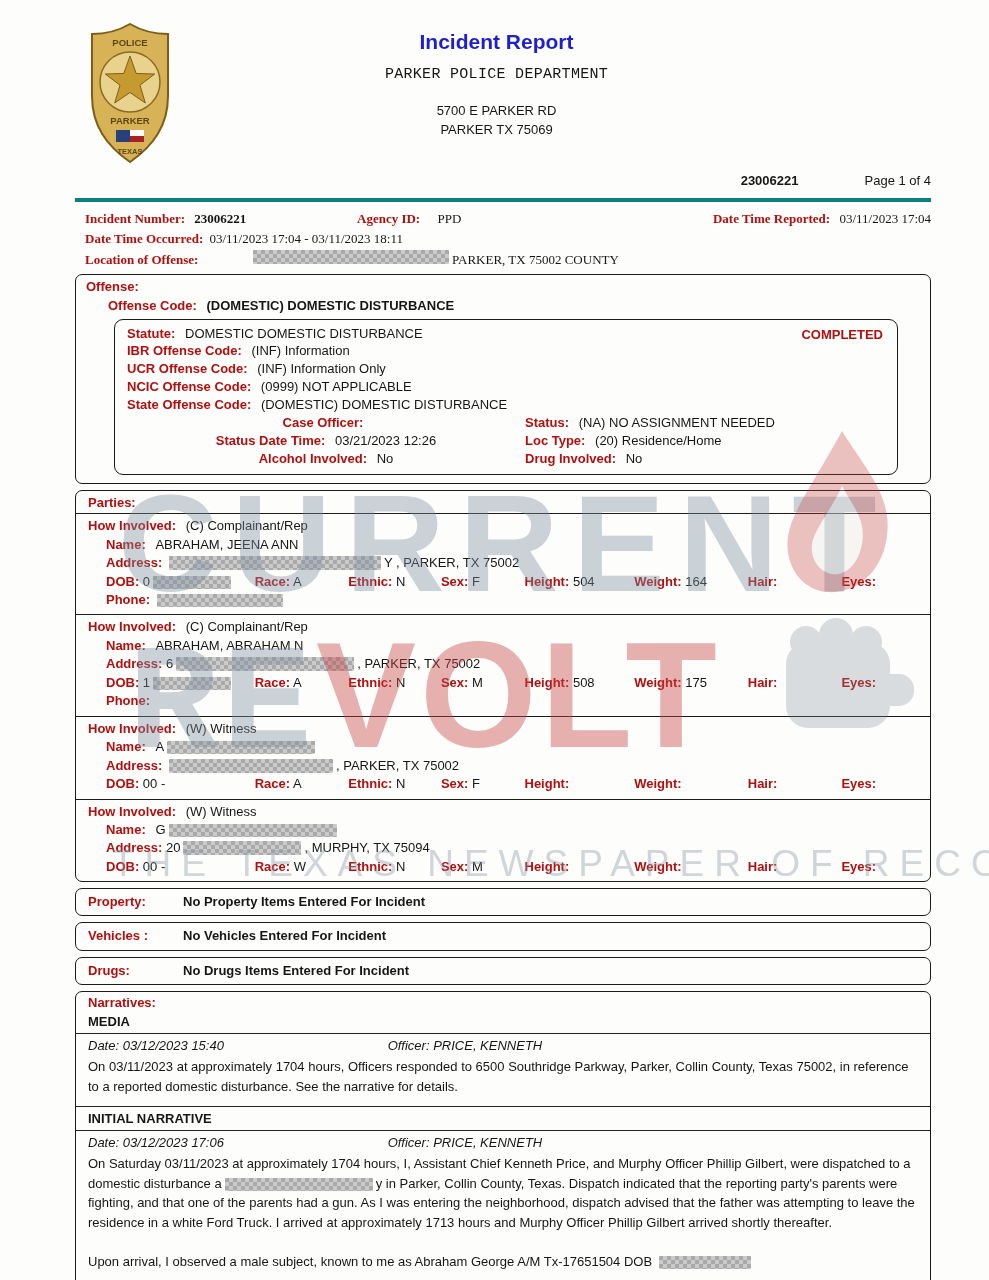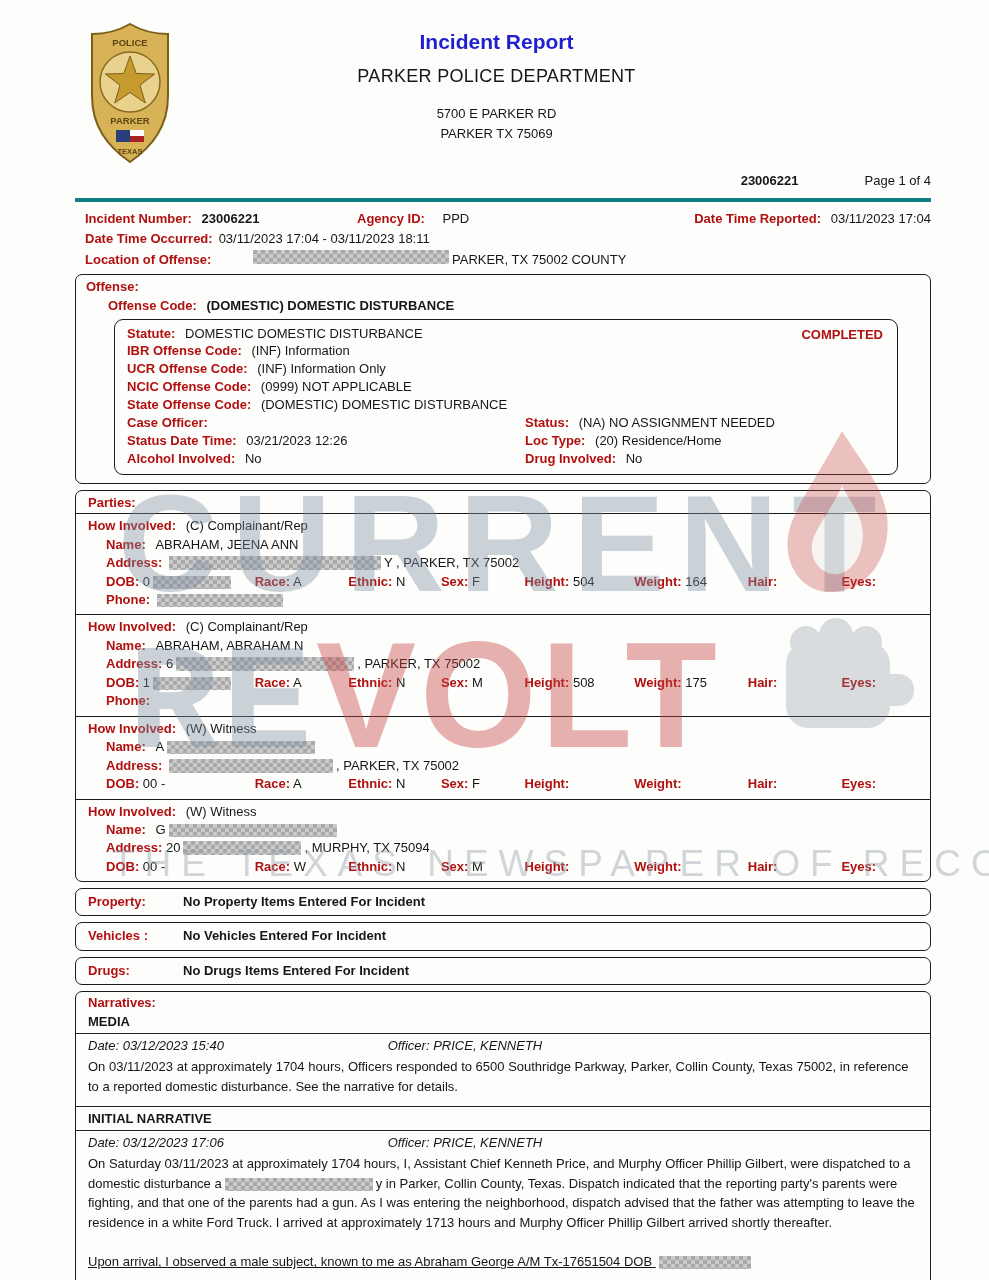--- a/index.html
+++ b/index.html
@@ -11,43 +11,43 @@
     font-size:13px; color:#161616; line-height:1.32;
   }
   .lab { color:#b01010; font-weight:bold; }
   b, .bold { font-weight:bold; }
 
   
   .header { position:relative; height:196px; }
   .badge { position:absolute; left:84px; top:20px; }
   .hc { position:absolute; left:4px; right:0; top:28px; text-align:center; }
   .title { font-size:21px; font-weight:bold; color:#1f1fd0; margin-bottom:9px; }
-  .dept { font-size:18px; letter-spacing:.3px; }
+  .dept { font-size:15px; letter-spacing:.3px;font-family:Liberation Mono, monospace; }
   .addr { margin-top:16px; line-height:1.5; }
   .hnum { position:absolute; right:58px; top:172px; display:flex; gap:66px; align-items:baseline; }
 
   .rule { margin:2px 0 0 75px; width:856px; height:4px; background:#0e8084; }
 
   
-  .meta { margin:8px 0 0 85px; width:846px; }
+  .meta { margin:8px 0 0 85px; width:846px;font-family:Liberation Serif, serif; }
   .meta .row { display:flex; align-items:baseline; margin-bottom:3px; }
   .g1 { width:272px; }
   .mr { margin-left:auto; }
   .sp { margin-left:6px; }
   .loclab { display:inline-block; width:165px; }
 
   
   .box { border:1.6px solid #1b1b1b; border-radius:7px; margin:6px 0 0 75px; width:856px; background:transparent; }
   .offense { padding:4px 10px 6px 10px; }
   .seclab { line-height:1.3; }
   .offcode { margin-left:22px; margin-top:1px; }
   .inner { border:1.6px solid #1b1b1b; border-radius:9px; margin:4px 2px 2px 28px; width:784px; padding:5px 10px 6px 12px; }
   .irow { line-height:1.38; position:relative; }
   .completed { position:absolute; right:4px; top:1px; color:#b01010; font-weight:bold; }
-  .tworow { display:flex; }
+  .tworow { display:flex;text-align:center; }
   .colL { width:398px; }
 
   
   .parties { padding:0; }
   .psec { padding:3px 0 2px 12px; border-bottom:1.5px solid #1b1b1b; }
   .party { padding:3px 12px 5px 12px; }
   .party + .party { border-top:1.5px solid #1b1b1b; }
   .prow { line-height:1.42; }
   .ind { padding-left:18px; }
   .cell { display:inline-block; vertical-align:baseline; }
@@ -58,21 +58,21 @@
   .simple { display:flex; align-items:baseline; padding:4px 10px 5px 12px; }
   .slab { width:95px; }
 
   
   .narr { padding:3px 12px 6px 12px; height:332px; }
   .ntitle { font-weight:bold; margin-top:1px; }
   .nline { border-top:1.4px solid #222; margin:3px -12px; }
   .ndate { font-style:italic; margin:2px 0 3px 0; }
   .dcell { display:inline-block; width:296px; }
   .ntext { margin:3px 0 6px 0; line-height:1.5; }
-  .closing { margin-top:20px;text-decoration:underline; }
+  .closing { margin-top:20px; }
 
   
   .redact {
     display:inline-block; height:14px; vertical-align:text-bottom;
     background:repeating-conic-gradient(#cbcbcb 0% 25%, #a9a9a9 0% 50%);
     background-size:8px 8px; border-radius:1px; margin:0 3px;
   }
   .rd-sm { height:13px; }
 
   

